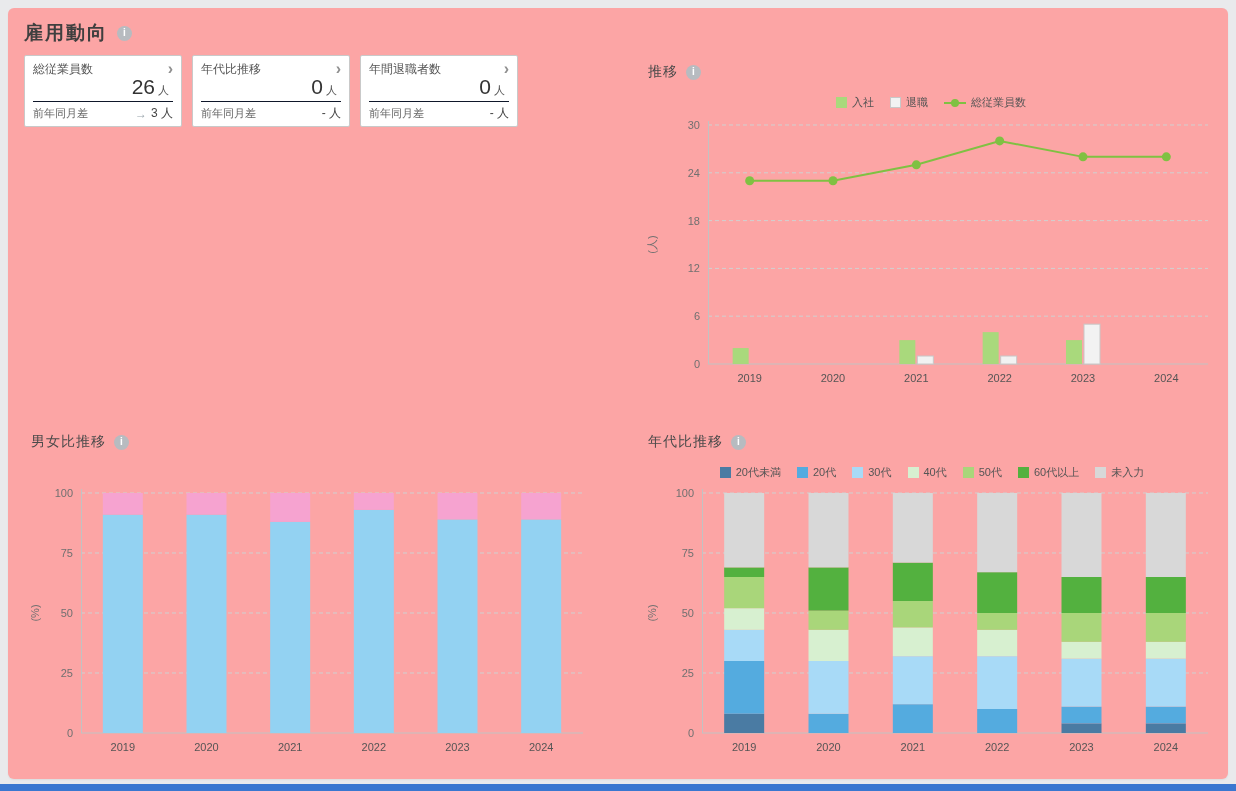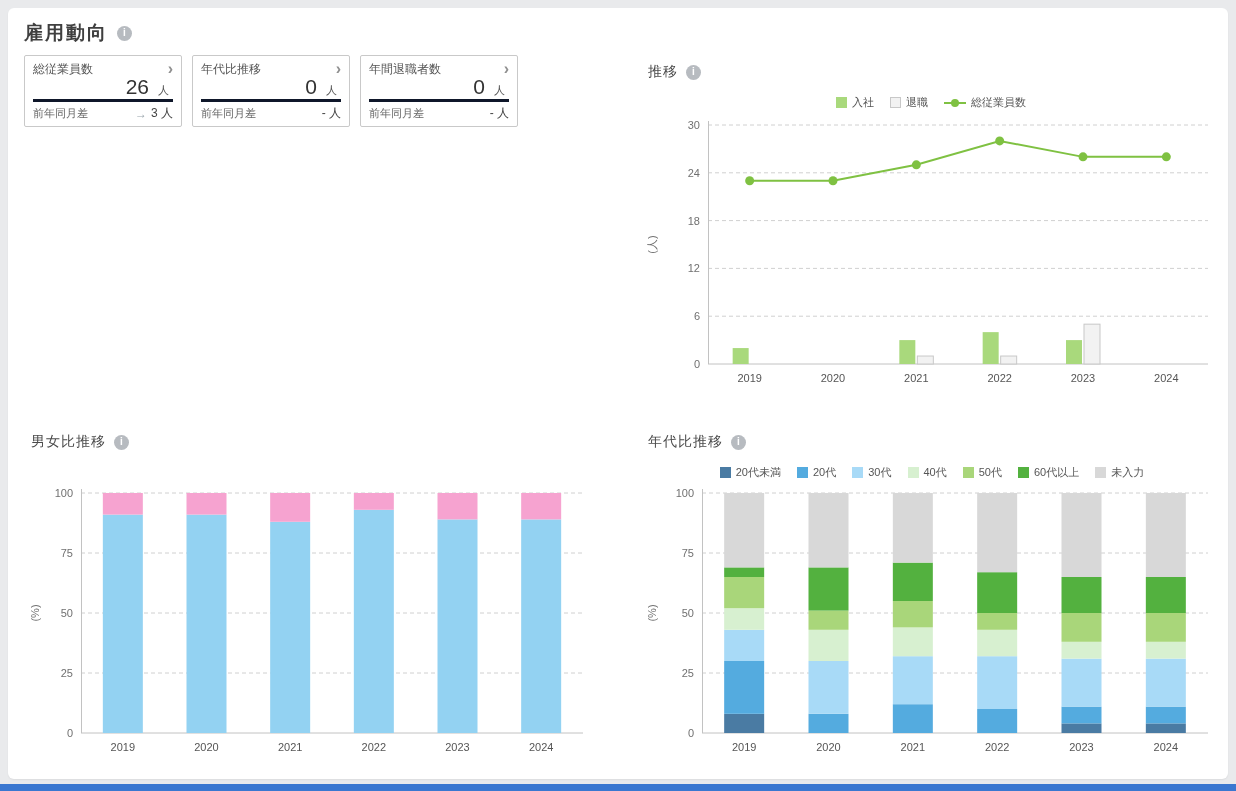--- a/index.html
+++ b/index.html
@@ -1,32 +1,32 @@
 <!DOCTYPE html>
 <html><head>
 <meta charset="utf-8">
 <style>
   *{margin:0;padding:0;box-sizing:border-box}
   html,body{width:1236px;height:791px}
   body{background:#e9eaec;font-family:"Liberation Sans","DejaVu Sans",sans-serif;position:relative;overflow:hidden}
-  .card{position:absolute;left:8px;top:8px;width:1220px;height:771px;background:#ffffff;border-radius:6px;box-shadow:0 1px 2px rgba(0,0,0,.06)}
+  .card{position:absolute;left:8px;top:8px;width:1220px;height:771px;background:#fca5a5;border-radius:6px;box-shadow:0 1px 2px rgba(0,0,0,.06)}
   .bottom-bar{position:absolute;left:0;top:784px;width:1236px;height:7px}
 
   .page-header{position:absolute;left:16px;top:12px;display:flex;align-items:center;gap:9px}
   .page-title{font-size:19px;font-weight:700;color:#3f3f3f;letter-spacing:2px}
   .info{width:15px;height:15px;border-radius:50%;background:#b7bbc0;color:#fff;font-size:10px;font-weight:700;display:inline-flex;align-items:center;justify-content:center;cursor:pointer;line-height:1;flex:0 0 auto}
 
   .kpi-row{position:absolute;left:16px;top:47px;display:flex;gap:10px}
   .kpi{width:158px;height:72px;border:1px solid #c9c9c9;border-radius:2px;background:#fff;padding:5px 8px 4px;display:flex;flex-direction:column;cursor:pointer}
   .kpi-top{display:flex;justify-content:space-between;align-items:center;font-size:12px;color:#555}
   .chev{color:#8f8f8f;font-size:16px;font-weight:700;line-height:.9;cursor:pointer}
-  .kpi-value-row{display:flex;justify-content:flex-end;align-items:baseline;gap:9px;padding-right:4px;margin-top:-3px}
+  .kpi-value-row{display:flex;justify-content:flex-end;align-items:baseline;gap:3px;padding-right:4px;margin-top:-3px}
   .kpi-value{font-size:21px;color:#333}
   .kpi-unit{font-size:11px;color:#555}
-  .kpi-diff{margin-top:auto;border-top:3px solid #0f172a;padding-top:3px;display:flex;justify-content:space-between;align-items:center;font-size:11px;color:#666}
+  .kpi-diff{margin-top:auto;border-top:1px solid #0f172a;padding-top:3px;display:flex;justify-content:space-between;align-items:center;font-size:11px;color:#666}
   .diff-val{color:#444;font-size:12px;display:inline-flex;align-items:center;gap:4px}
   .diff-arrow{color:#98a4ab;font-size:12px}
 
   .chart-block{position:absolute}
   #block-trend{left:632px;top:55px;width:582px;height:348px}
   #block-gender{left:15px;top:425px;width:590px;height:345px}
   #block-age{left:632px;top:425px;width:584px;height:345px}
   .chart-title-row{display:flex;align-items:center;gap:8px;padding-left:8px}
   .chart-title{font-size:14px;font-weight:400;color:#4a4a4a;letter-spacing:1px}
   .legend{position:absolute;left:0;right:0;top:32px;display:flex;justify-content:center;align-items:center;gap:16px}

